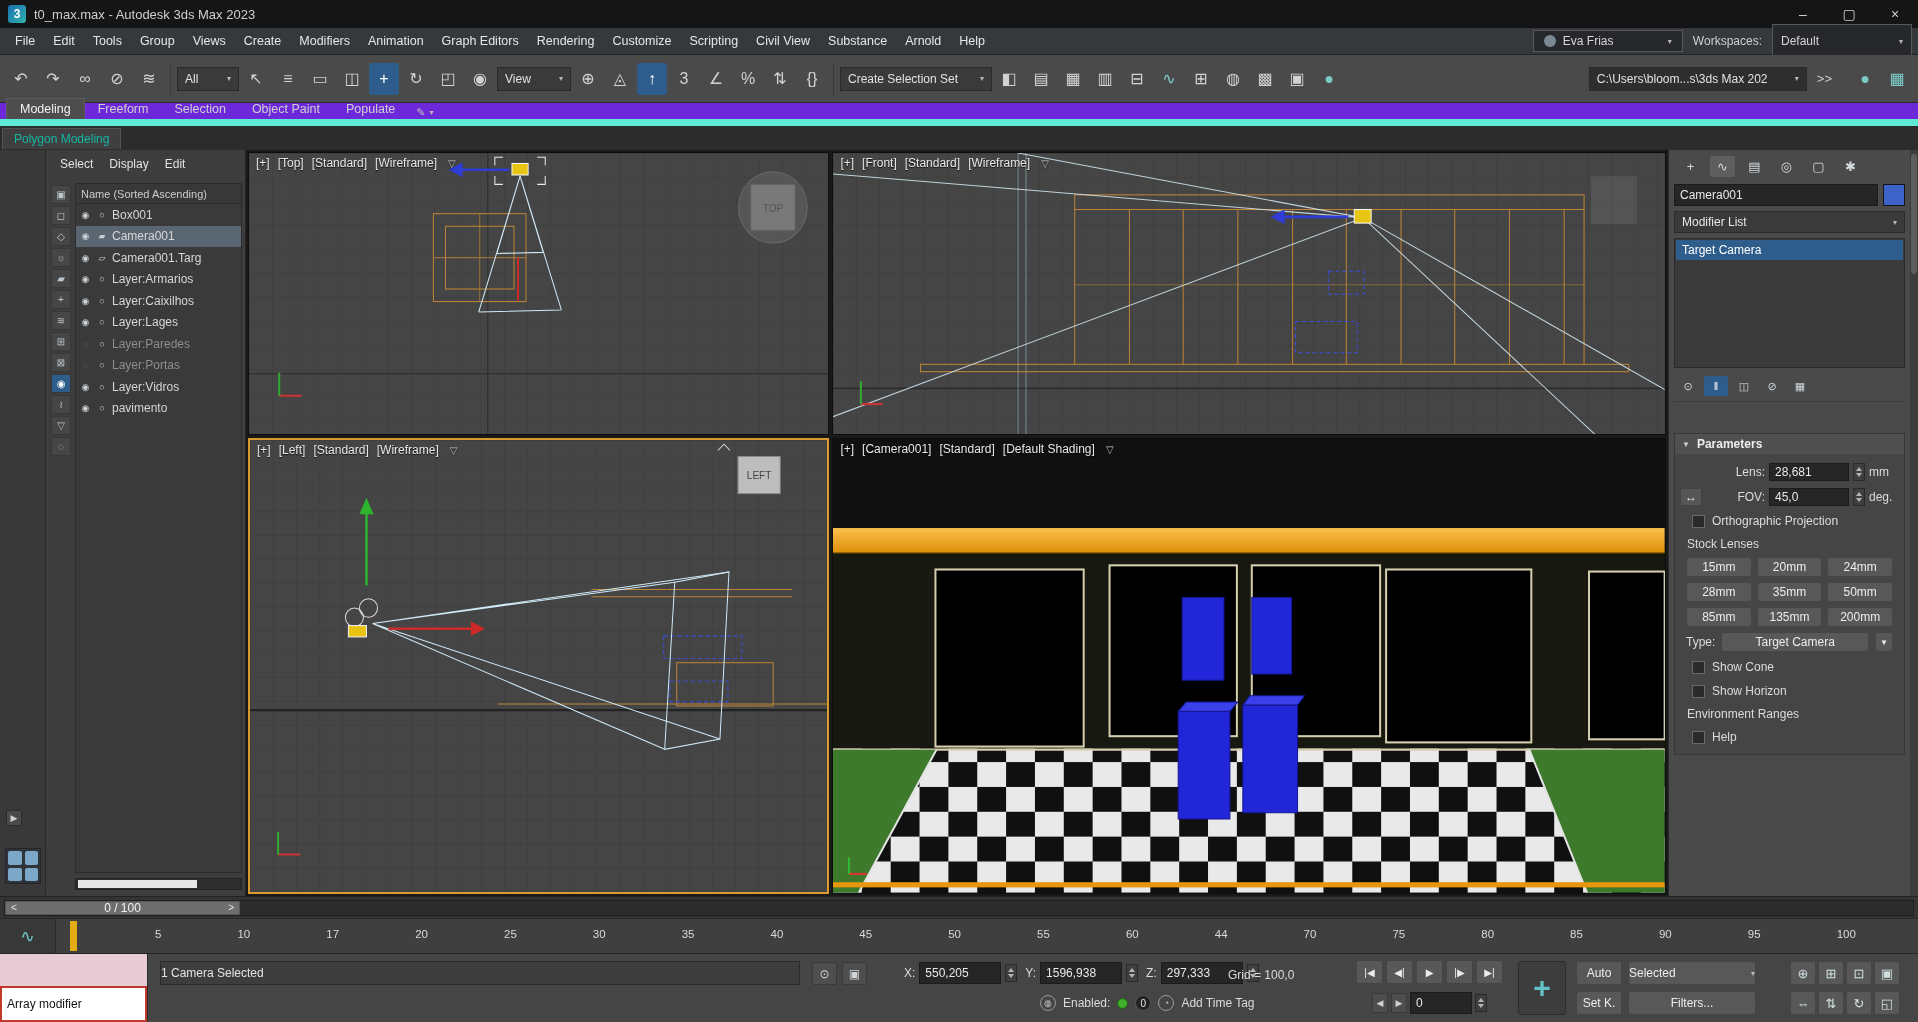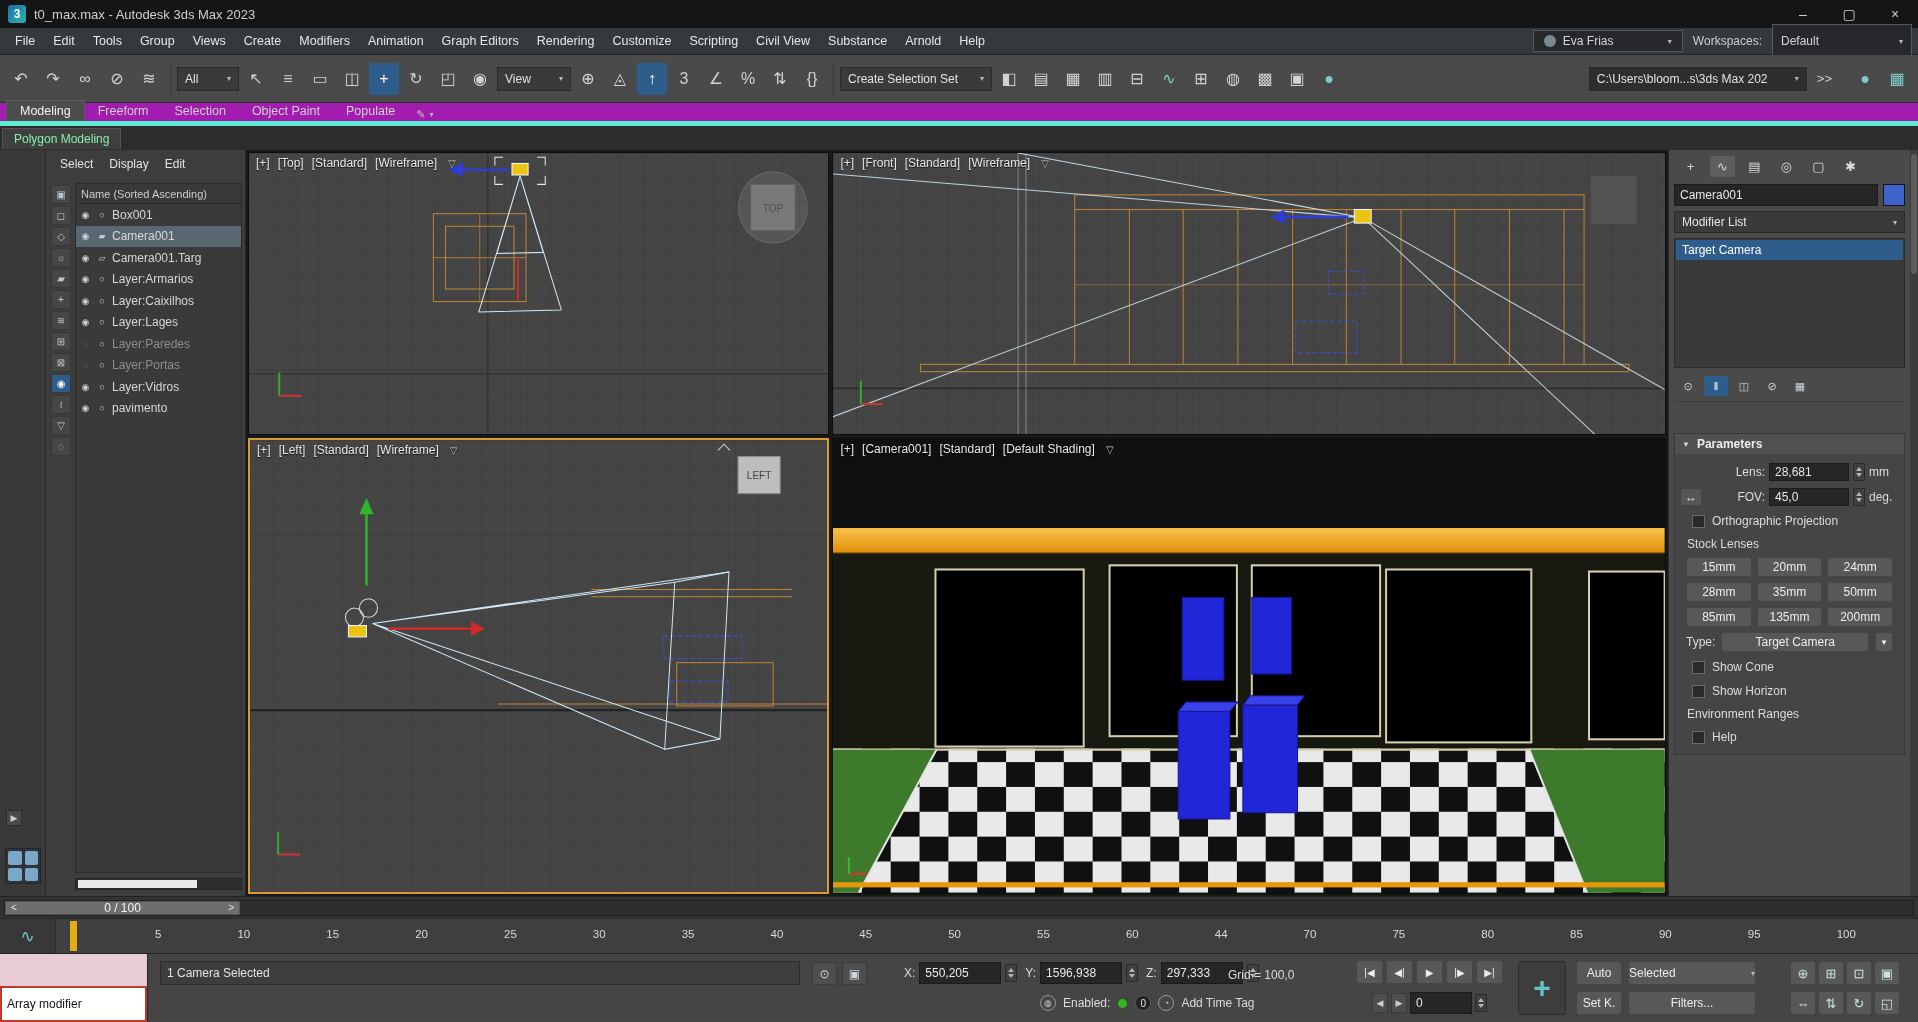--- a/index.html
+++ b/index.html
@@ -29,26 +29,26 @@
   .tb-group{display:flex;align-items:center;gap:2px}
   .tb-btn{width:30px;height:32px;display:flex;align-items:center;justify-content:center;color:#d2d2d2;font-size:16px;border-radius:3px}
   .tb-btn.active{background:#2e5d8c;color:#fff}
   .tb-btn.teal{color:#7ccbc6}
   .tb-sep{width:1px;height:34px;background:#3b3b3b;margin:0 4px}
   .tb-dd{height:24px;background:#3a3a3a;border:1px solid #2a2a2a;display:flex;align-items:center;gap:3px;padding:0 7px;color:#e2e2e2;white-space:nowrap}
   .tb-dd.path{margin-left:auto;width:218px;background:#2e2e2e}
   .tb-overflow{padding:0 8px;color:#cfcfcf;font-size:13px}
 
   
-  .ribbon-tabs{height:23px;background:#a21caf;border-bottom:5px solid #5eead4;display:flex;align-items:flex-end;padding:0 6px;flex:0 0 auto}
+  .ribbon-tabs{height:23px;background:#6d28d9;border-bottom:7px solid #5eead4;display:flex;align-items:flex-end;padding:0 6px;flex:0 0 auto}
   .ribbon-tab{padding:3px 13px;color:#cfcfcf;font-size:12.5px}
   .ribbon-tab.active{background:#4d4d4d;border:1px solid #5c5c5c;border-bottom:none;color:#f1f1f1}
   .ribbon-cfg{display:flex;align-items:center;gap:4px;color:#bbb;padding:0 8px;font-size:11px}
   .ribbon-sub{height:24px;background:#2c2c2c;display:flex;align-items:center;flex:0 0 auto}
-  .ribbon-subtab{margin-left:2px;background:#3f3f3f;border:1px solid #535353;border-bottom:none;padding:3px 11px;color:#86efac}
+  .ribbon-subtab{margin-left:2px;background:#3f3f3f;border:1px solid #535353;border-bottom:none;padding:3px 11px;color:#14b8a6}
 
   
   .main{flex:1;display:flex;min-height:0}
 
   .left-strip{width:46px;background:#393939;border-right:1px solid #2a2a2a;position:relative;flex:0 0 auto}
   .strip-arrow{position:absolute;left:6px;bottom:70px;width:16px;height:16px;background:#4a4a4a;color:#cfcfcf;font-size:9px;display:flex;align-items:center;justify-content:center;border:1px solid #2c2c2c}
   .tray-grid{position:absolute;left:5px;bottom:12px;width:36px;height:36px;display:grid;grid-template-columns:1fr 1fr;gap:3px;padding:2px;background:#30343a;border:1px solid #22252a}
   .tray-grid i{background:#7ba7c9;border-radius:2px}
 
   
@@ -130,21 +130,21 @@
   .tb-curve{position:absolute;left:0;top:0;bottom:0;width:56px;border-right:1px solid #2b2b2b;background:#383838;display:flex;align-items:center;justify-content:center;color:#6fc5c9;font-size:17px}
   .frame-marker{position:absolute;left:70px;top:2px;width:7px;height:30px;background:#e3ac12}
   .ruler-ticks{position:absolute;left:155px;right:62px;top:9px;display:flex;justify-content:space-between}
   .tick{font-size:11.5px;color:#dadada}
 
   
   .statusbar{height:68px;background:#454545;position:relative;flex:0 0 auto}
   .listener{position:absolute;left:0;top:0;bottom:0;width:148px;display:flex;flex-direction:column;border-right:1px solid #2a2a2a}
   .listener-pink{flex:1;background:#e7ccd5}
   .listener-white{flex:1;background:#ffffff;border:2px solid #c0392b;display:flex;align-items:center;padding:0 5px;color:#111}
-  .sb-field{background:#3d3d3d;border:1px solid #2b2b2b;color:#e3e3e3;display:flex;align-items:center;padding:0 6px}
+  .sb-field{background:#3d3d3d;border:1px solid #2b2b2b;color:#e3e3e3;display:flex;align-items:center;padding:0 0}
   .sel-field{position:absolute;left:160px;top:7px;width:640px;height:24px}
   .prompt-field{position:absolute;left:160px;bottom:6px;width:720px;height:24px}
   .lock-icons{position:absolute;left:812px;top:8px;display:flex;gap:5px}
   .sb-icon{width:25px;height:23px;display:flex;align-items:center;justify-content:center;color:#cfd6da;background:#4e4e4e;border:1px solid #3a3a3a;border-radius:2px;font-size:12px}
   .coords{position:absolute;left:900px;top:8px;display:flex;align-items:center;gap:4px}
   .coord-label{color:#dcdcdc;margin-left:4px}
   .coord-field{width:82px;height:22px;background:#262626;border:1px solid #1b1b1b;color:#e8e8e8;display:flex;align-items:center;padding:0 5px}
   .grid-label{position:absolute;left:1228px;top:14px;color:#dcdcdc}
   .enabled-cluster{position:absolute;left:1040px;bottom:11px;display:flex;align-items:center;gap:7px;color:#dcdcdc}
   .circ-icon{width:16px;height:16px;border-radius:50%;border:1px solid #9a9a9a;display:flex;align-items:center;justify-content:center;font-size:9px;color:#cfcfcf}
@@ -698,21 +698,21 @@
   </div>
 </div>
 
 <div class="trackbar">
   <div class="tb-curve">∿</div>
   <div class="frame-marker"></div>
   <div class="ruler-ticks">
 
   <span class="tick">5</span>
       <span class="tick">10</span>
-      <span class="tick">15</span>
+      <span class="tick">17</span>
       <span class="tick">20</span>
       <span class="tick">25</span>
       <span class="tick">30</span>
       <span class="tick">35</span>
       <span class="tick">40</span>
       <span class="tick">45</span>
       <span class="tick">50</span>
       <span class="tick">55</span>
       <span class="tick">60</span>
       <span class="tick">44</span>

